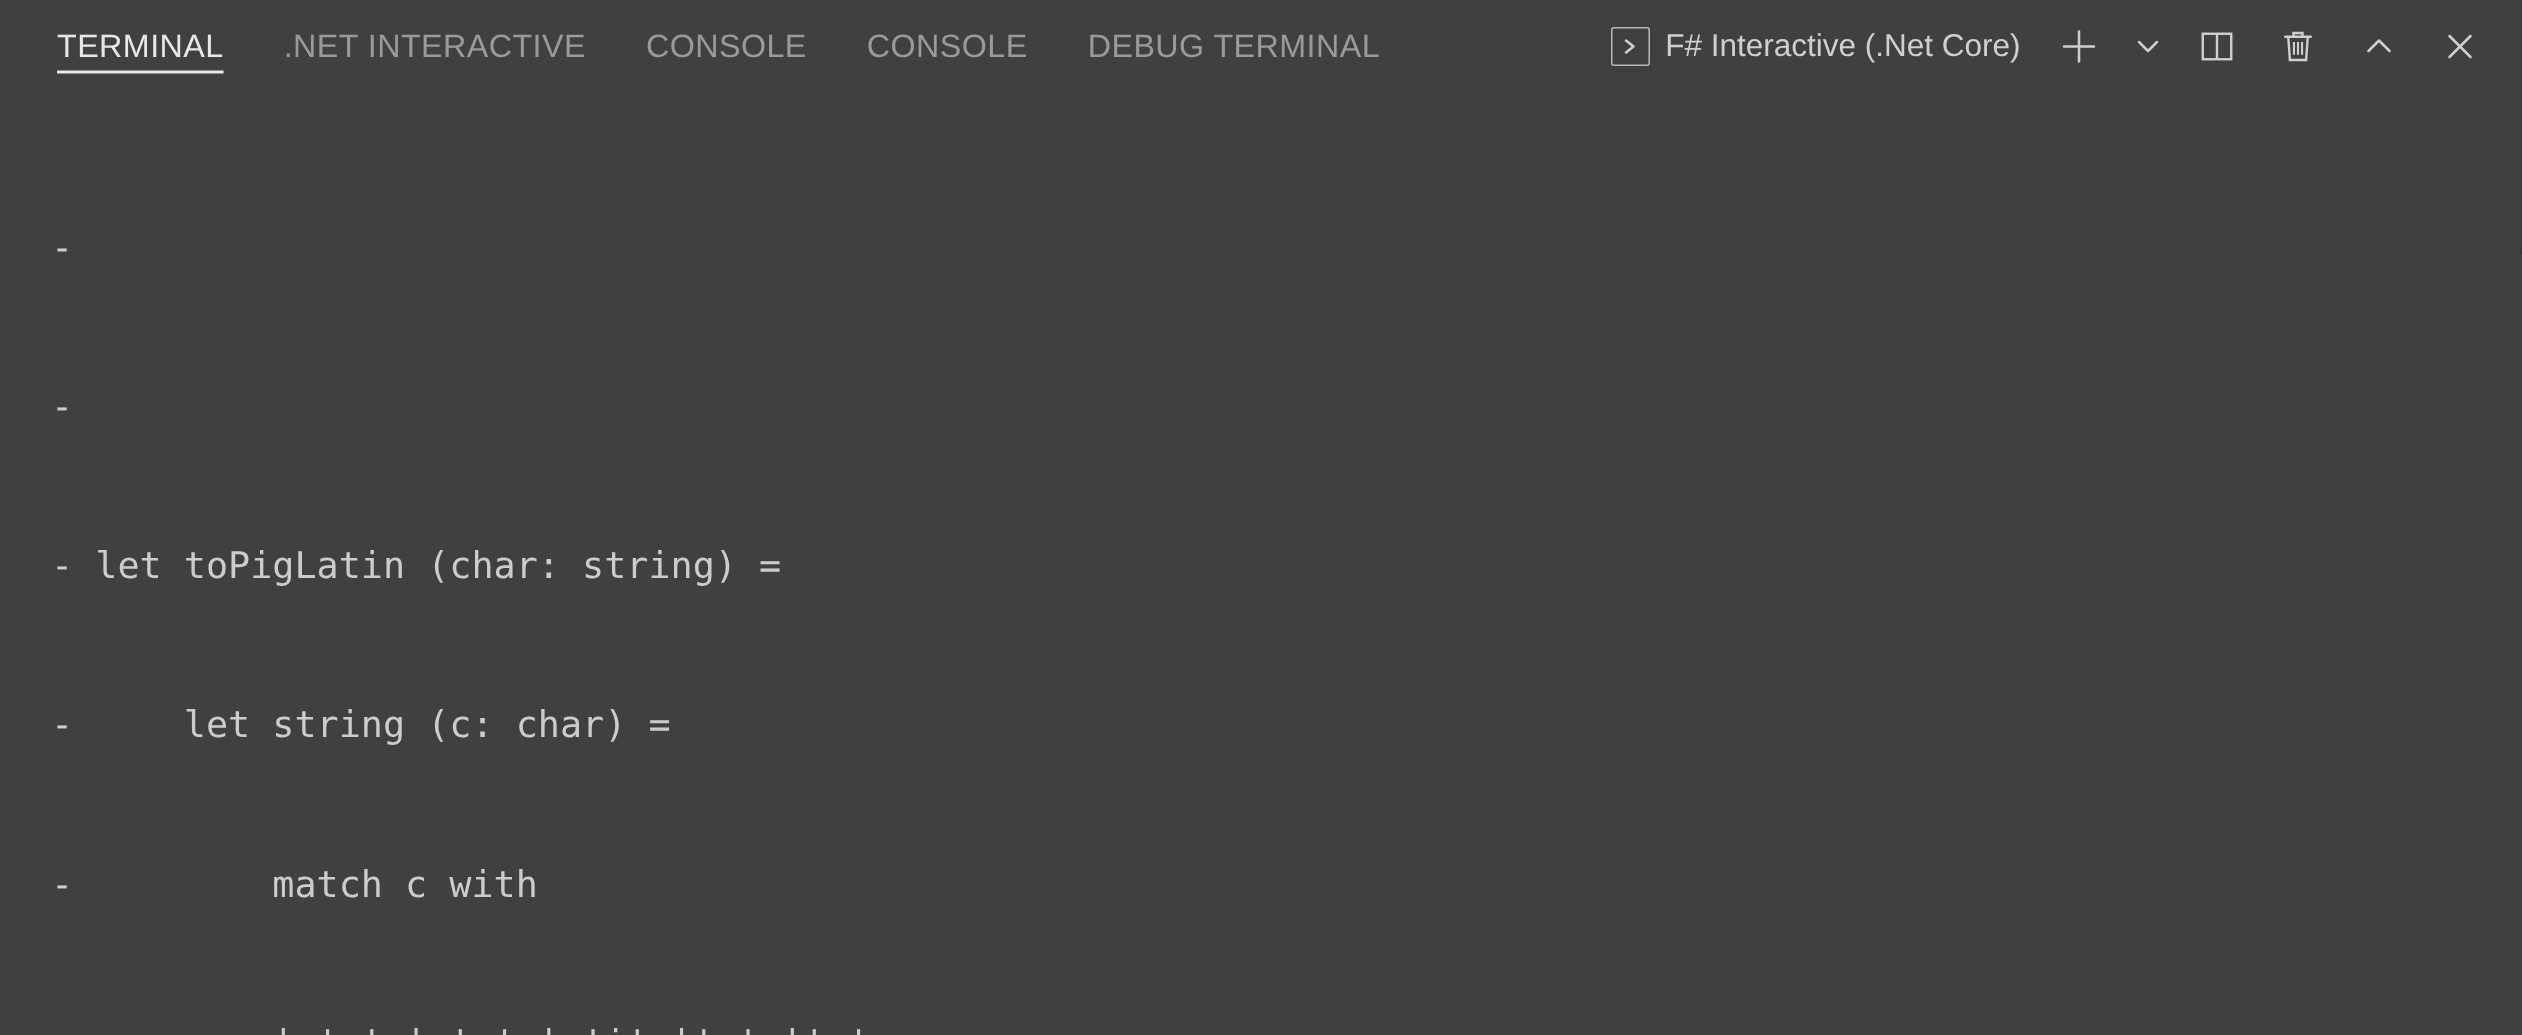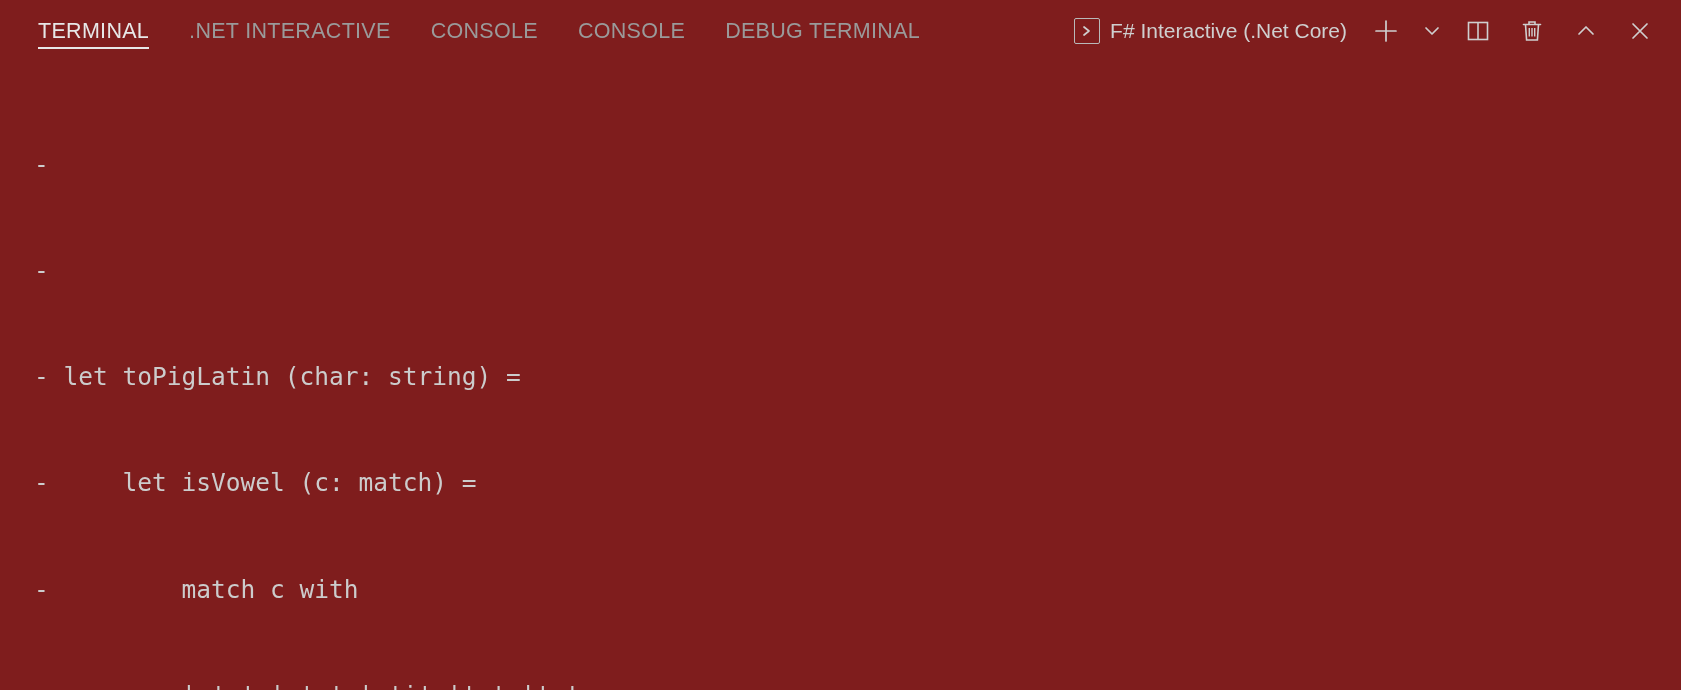--- a/index.html
+++ b/index.html
@@ -12,21 +12,21 @@
     height: 690px;
     overflow: hidden;
     font-family: "Liberation Sans", sans-serif;
     color: #cccccc;
   }
 
   
   .panel {
     width: 1681px;
     height: 690px;
-    background: #7f1d1d;
+    background: #404040;
     display: flex;
     flex-direction: column;
     position: relative;
   }
 
   
   .panel-header {
     height: 62px;
     flex: 0 0 62px;
     display: flex;
@@ -223,21 +223,21 @@
         </span>
       </div>
 
     </div>
   </div>
 
   <div class="terminal-body">
     <div class="term-line">- </div>
     <div class="term-line">- </div>
     <div class="term-line">- let toPigLatin (char: string) =</div>
-    <div class="term-line">-     let isVowel (c: match) =</div>
+    <div class="term-line">-     let string (c: char) =</div>
     <div class="term-line">-         match c with</div>
     <div class="term-line">-         | 'a' | 'e' | 'i' |'o' |'u'</div>
     
     
     
     
     
     
     
 

